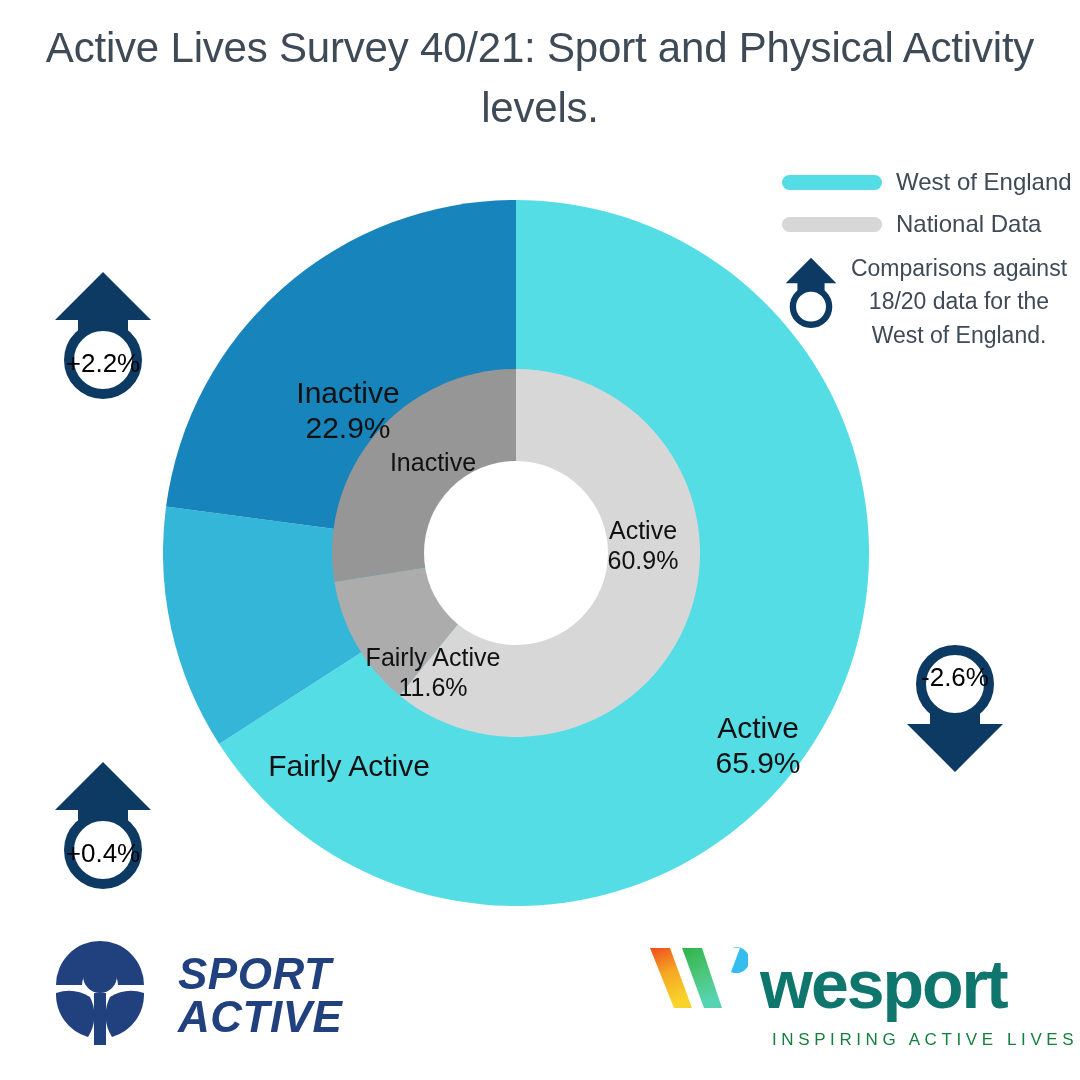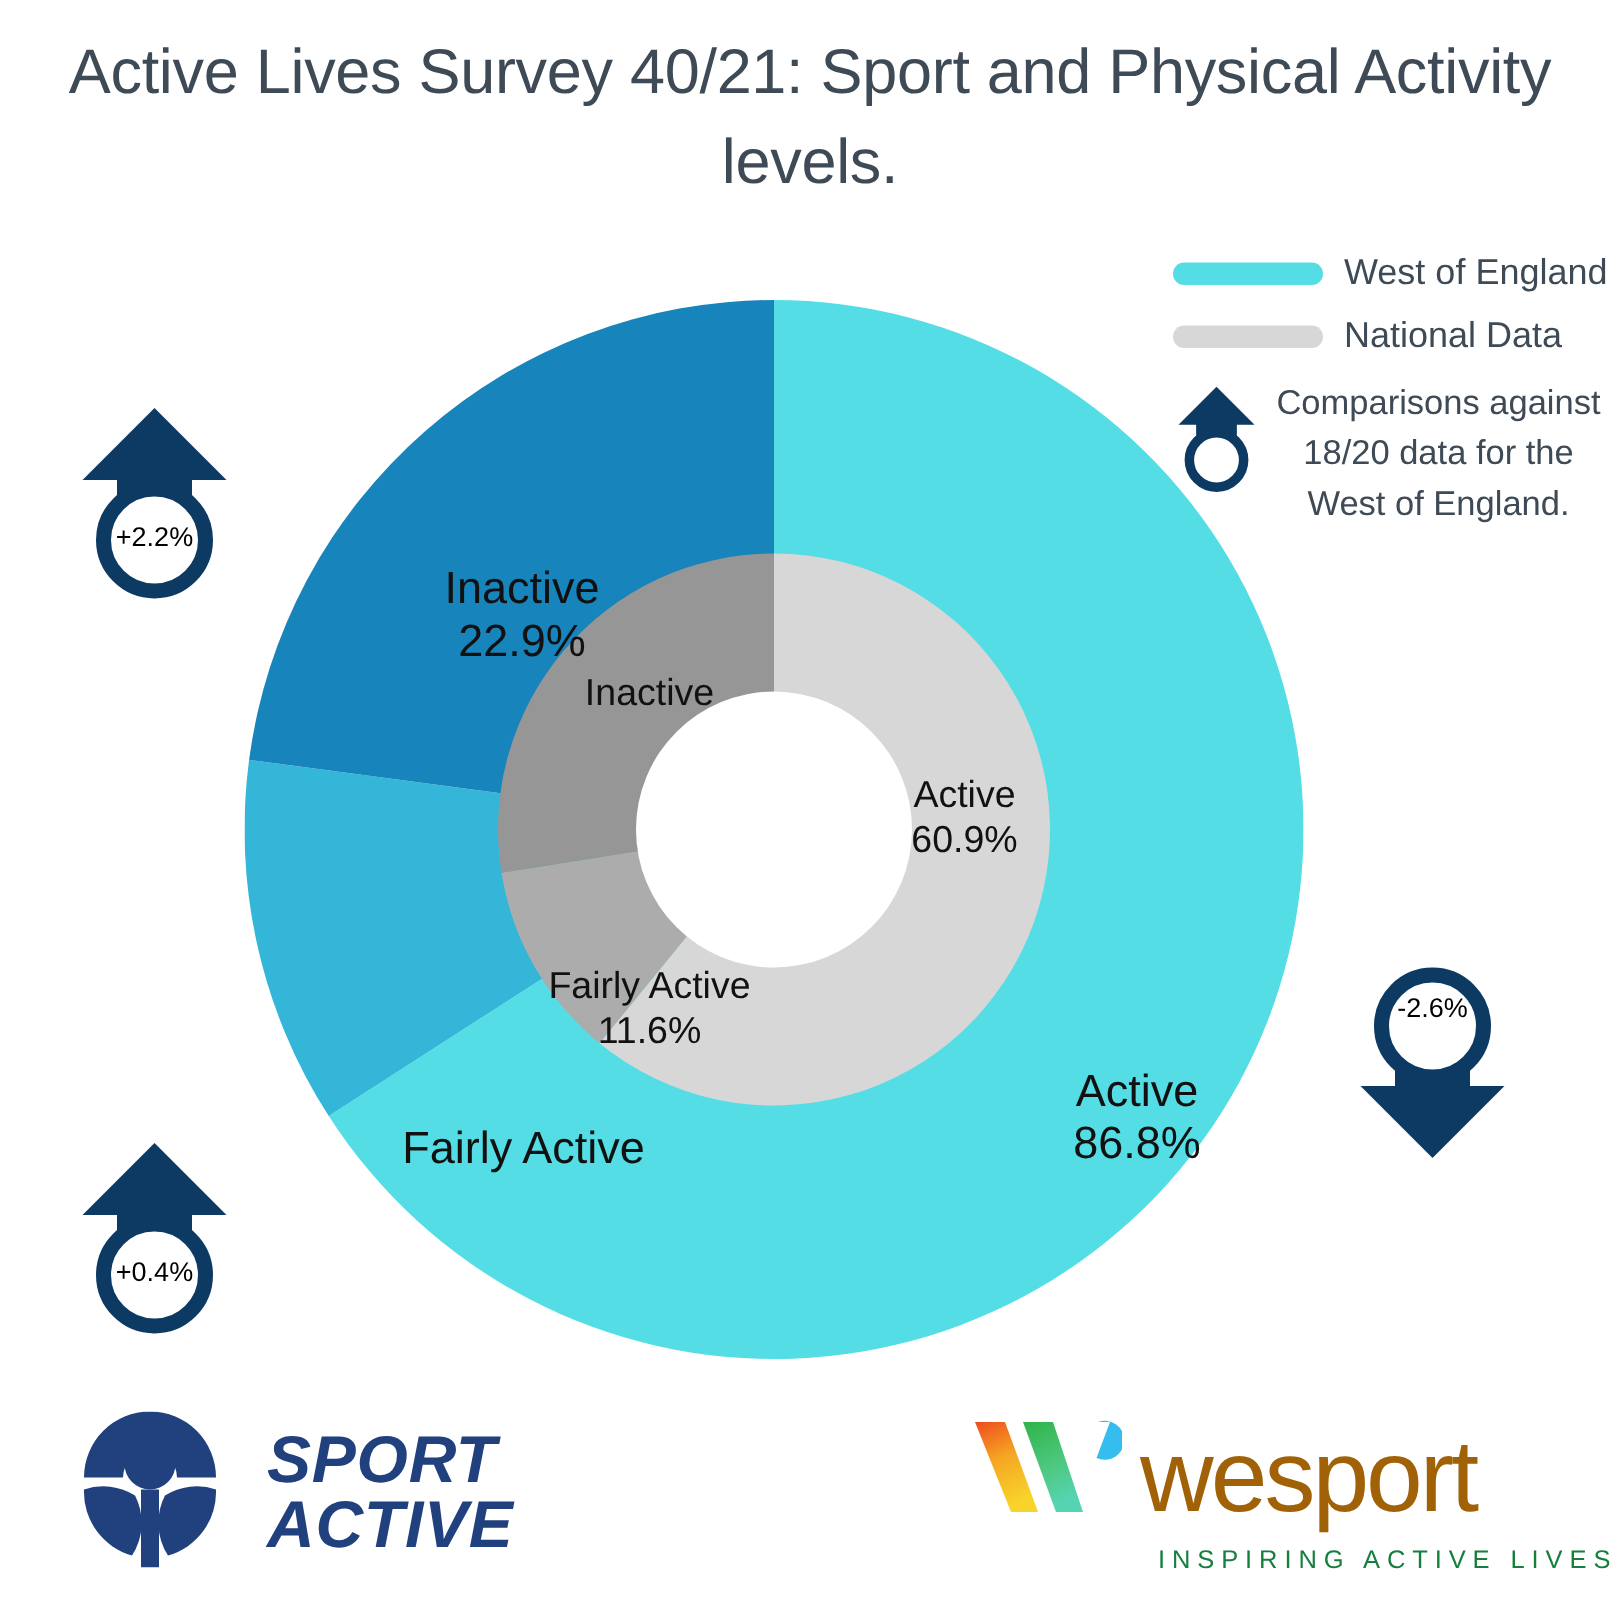--- a/index.html
+++ b/index.html
@@ -83,21 +83,21 @@
     width:222px;
   }
 
   
   .badge { position:absolute; }
   .badge svg { display:block; overflow:visible; }
   .badge-value {
     position:absolute;
     width:100%;
     text-align:center;
-    font-size:18px;
+    font-size:26px;
     color:#000000;
     font-weight:400;
   }
 
   #badge-inactive   { left:48px;  top:268px;  width:110px; height:136px; }
   #badge-fairly     { left:48px;  top:758px;  width:110px; height:136px; }
   #badge-active     { left:900px; top:640px;  width:110px; height:136px; }
 
   #badge-inactive .badge-value { top:80px; }
   #badge-fairly   .badge-value { top:80px; }
@@ -123,22 +123,22 @@
 
   #logo-wesport {
     position:absolute;
     left:648px; top:938px;
     width:400px; height:122px;
   }
   #ws-wordmark {
     position:absolute;
     left:112px; top:12px;
     font-size:68px;
-    font-weight:normal;
-    color:#a16207;
+    font-weight:bold;
+    color:#0f766e;
     letter-spacing:-2px;
     line-height:1;
   }
   #ws-tagline {
     position:absolute;
     left:124px; top:92px;
     font-size:17px;
     letter-spacing:4.6px;
     color:#15803d;
     white-space:nowrap;
@@ -162,21 +162,21 @@
       <path d="M 353 353 L 353.00 169.00 A 184 184 0 1 1 236.61 495.51 Z" fill="#d7d7d7"></path>
       <path d="M 353 353 L 236.61 495.51 A 184 184 0 0 1 171.27 381.78 Z" fill="#acacac"></path>
       <path d="M 353 353 L 171.27 381.78 A 184 184 0 0 1 353.00 169.00 Z" fill="#969696"></path>
     </g>
 
     <circle cx="353" cy="353" r="92" fill="#ffffff"></circle>
   </svg>
 
   <div class="slice-label outer-label" style="left:505px; top:510px; width:180px;">
     <span class="lbl-name">Active</span>
-    <span class="lbl-val">86.8%</span>
+    <span class="lbl-val">65.9%</span>
   </div>
   <div class="slice-label outer-label" style="left:56px; top:548px; width:260px;">
     <span class="lbl-name">Fairly Active</span>
   </div>
   <div class="slice-label outer-label" style="left:55px; top:175px; width:260px;">
     <span class="lbl-name">Inactive</span>
     <span class="lbl-val">22.9%</span>
   </div>
 
   <div class="slice-label inner-label" style="left:390px; top:316px; width:180px;">

